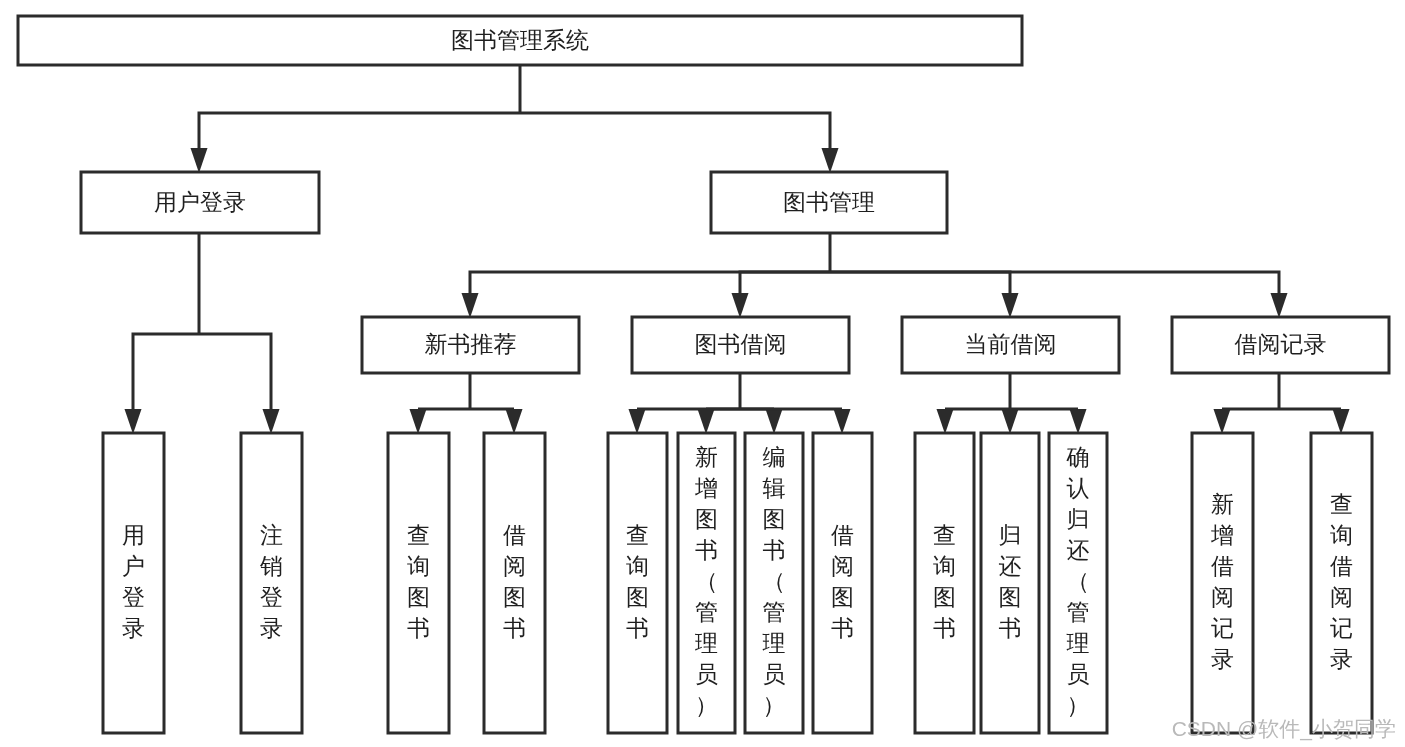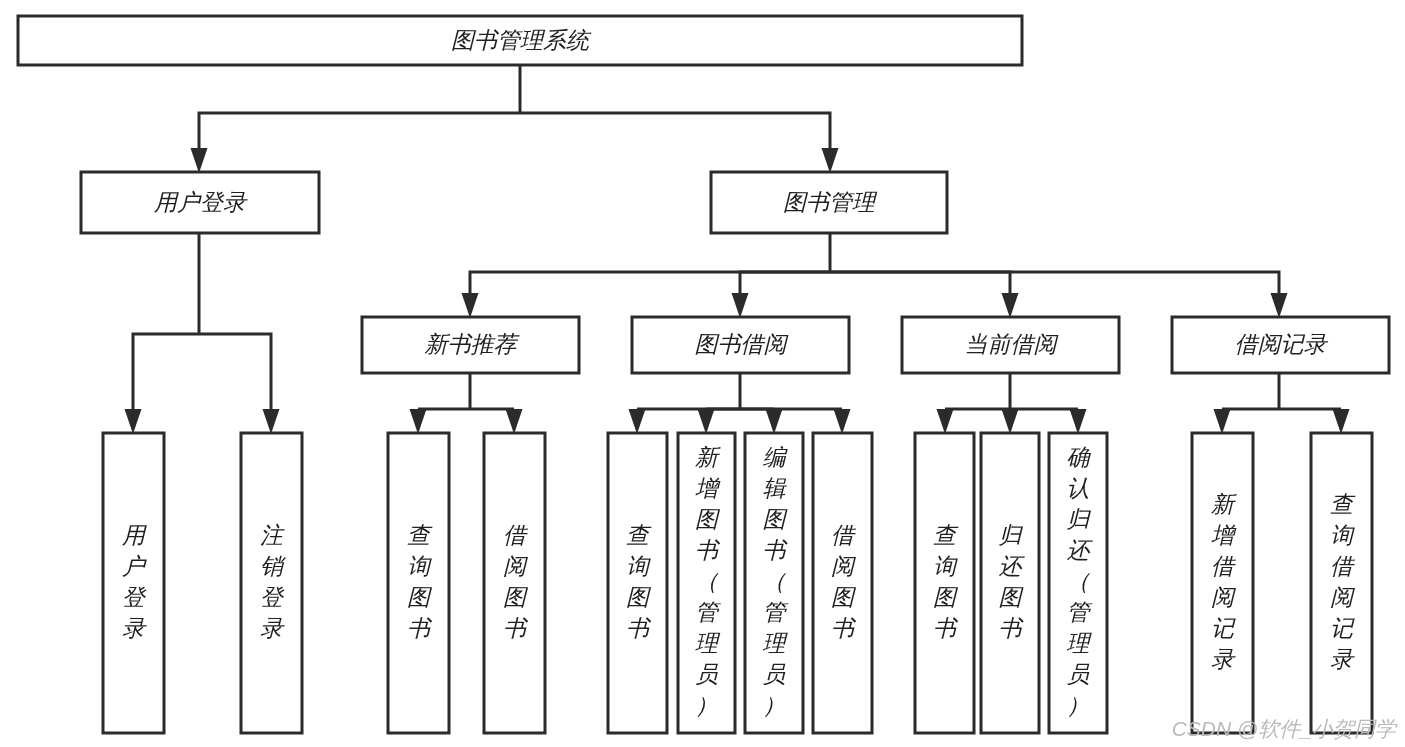--- a/index.html
+++ b/index.html
@@ -10,21 +10,20 @@
   }
   body {
     font-family: "Liberation Sans", "DejaVu Sans", sans-serif;
   }
   #diagram-root {
     position: relative;
     width: 1405px;
     height: 747px;
     background: #ffffff;
     overflow: hidden;
-    font-style: italic;
   }
   svg.diagram-svg {
     position: absolute;
     left: 0;
     top: 0;
     width: 1405px;
     height: 747px;
     display: block;
   }
   .node-box {

